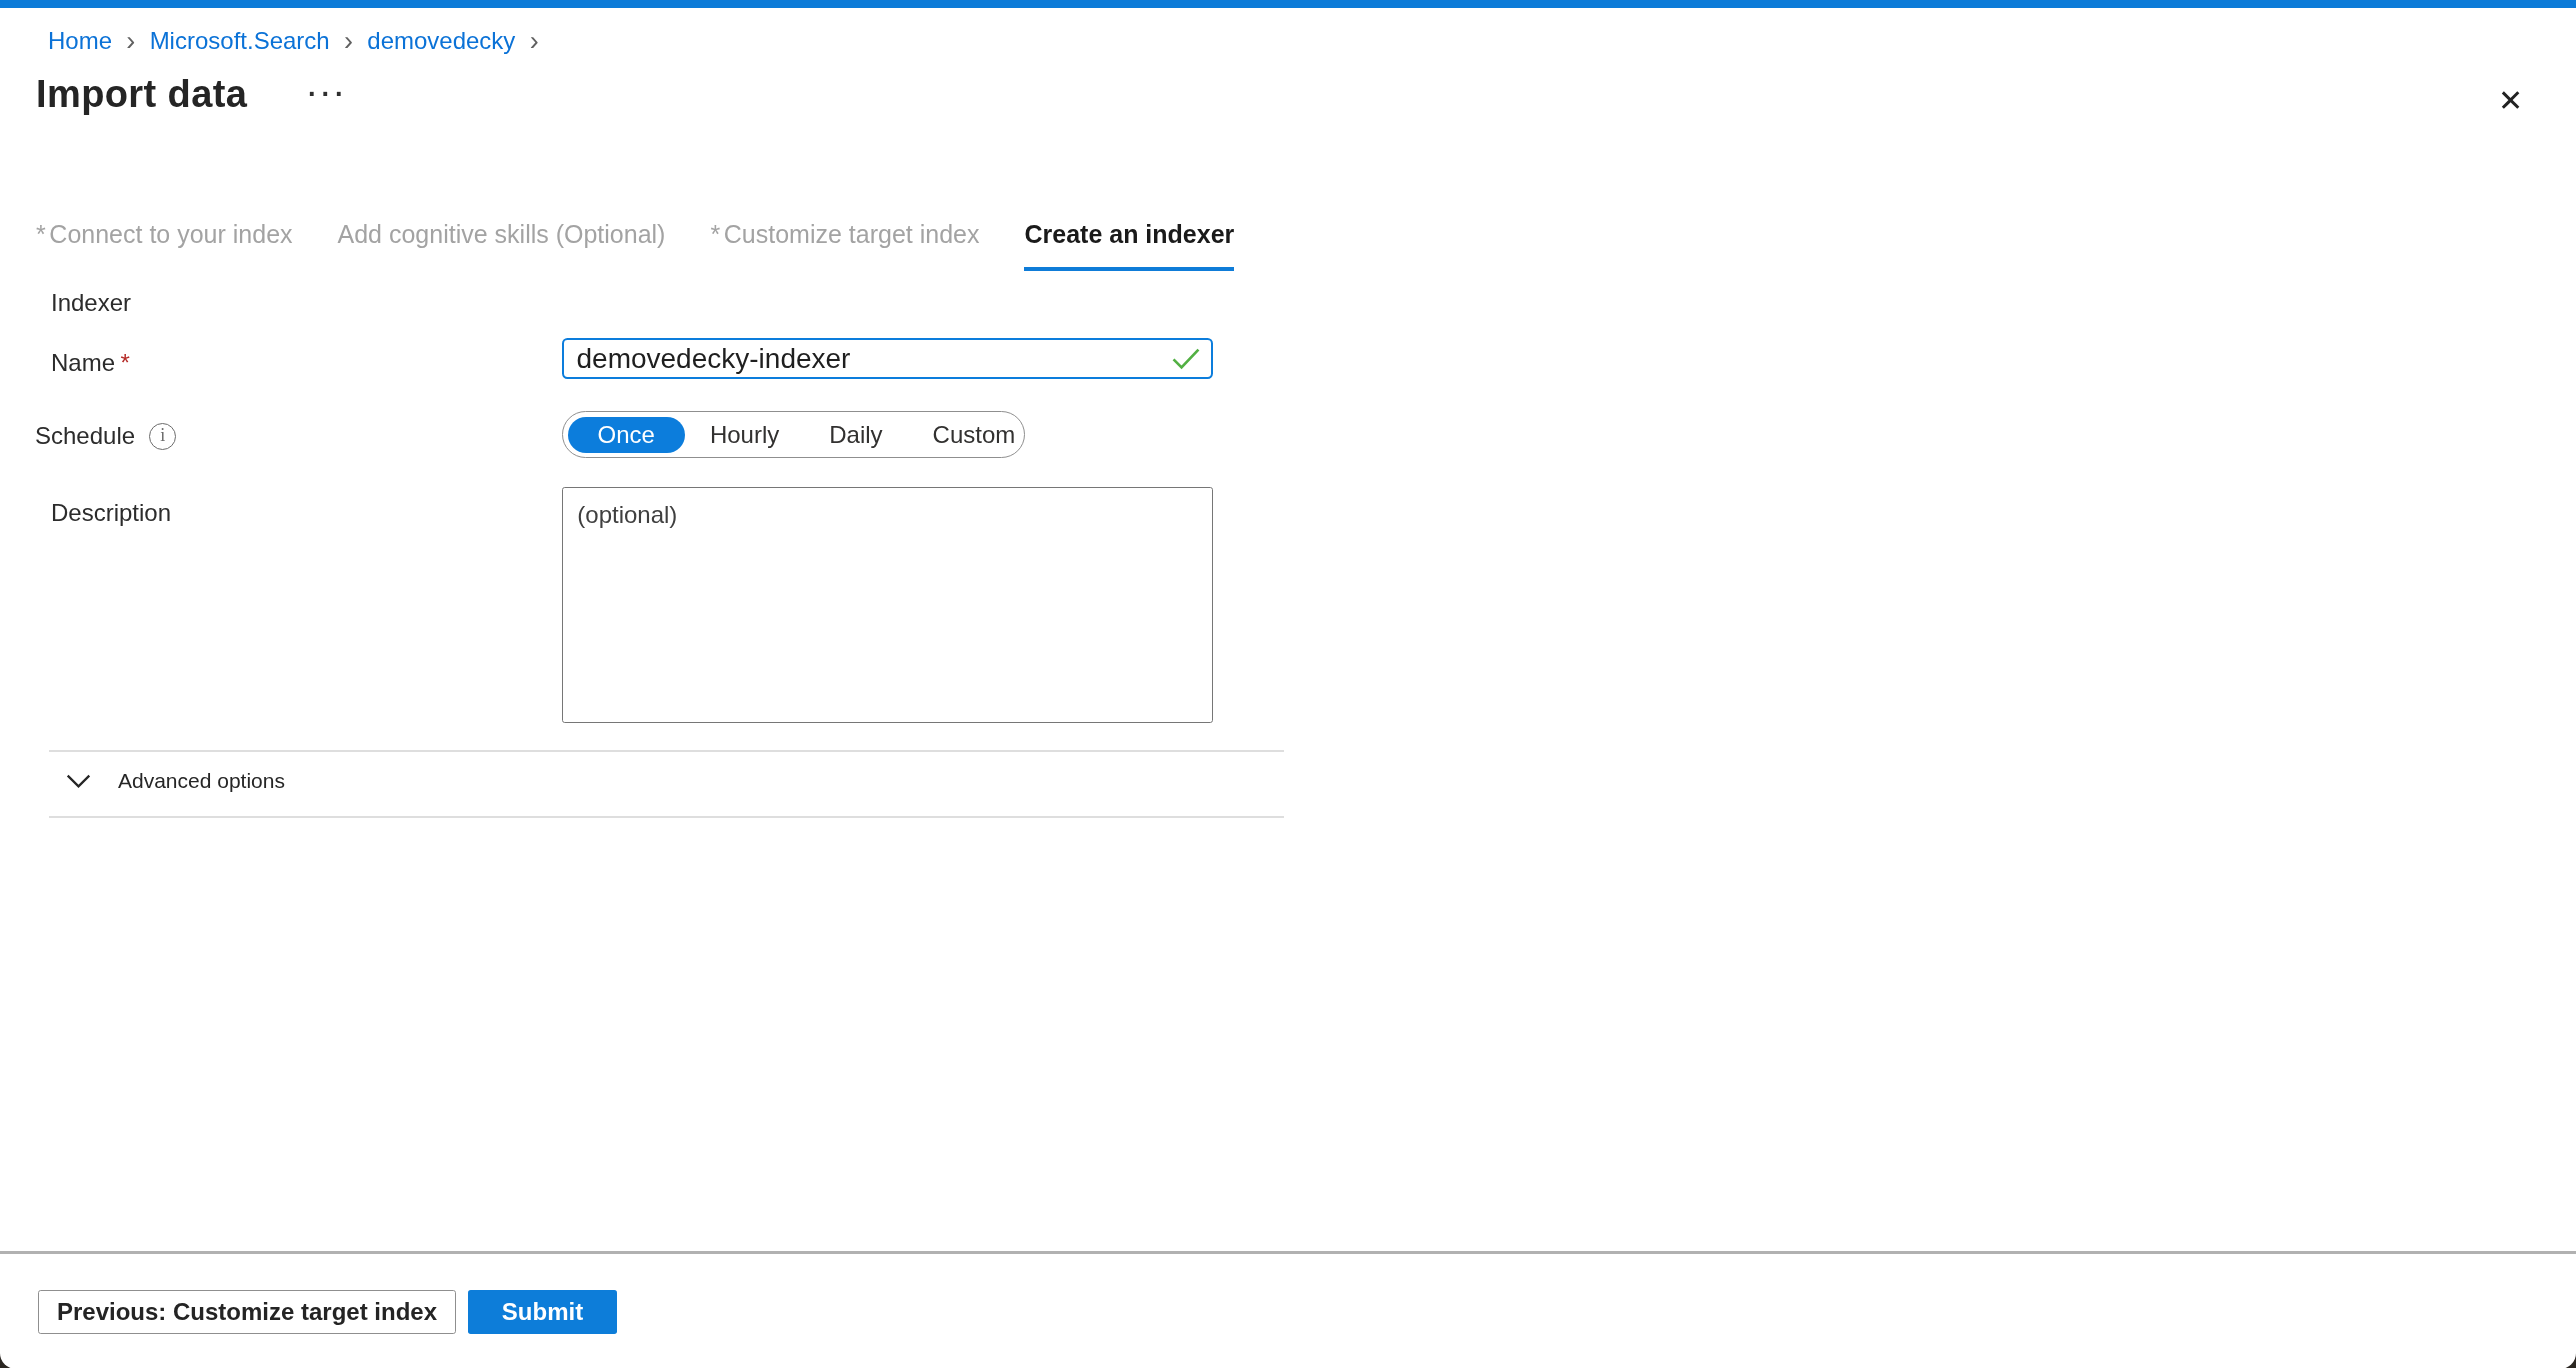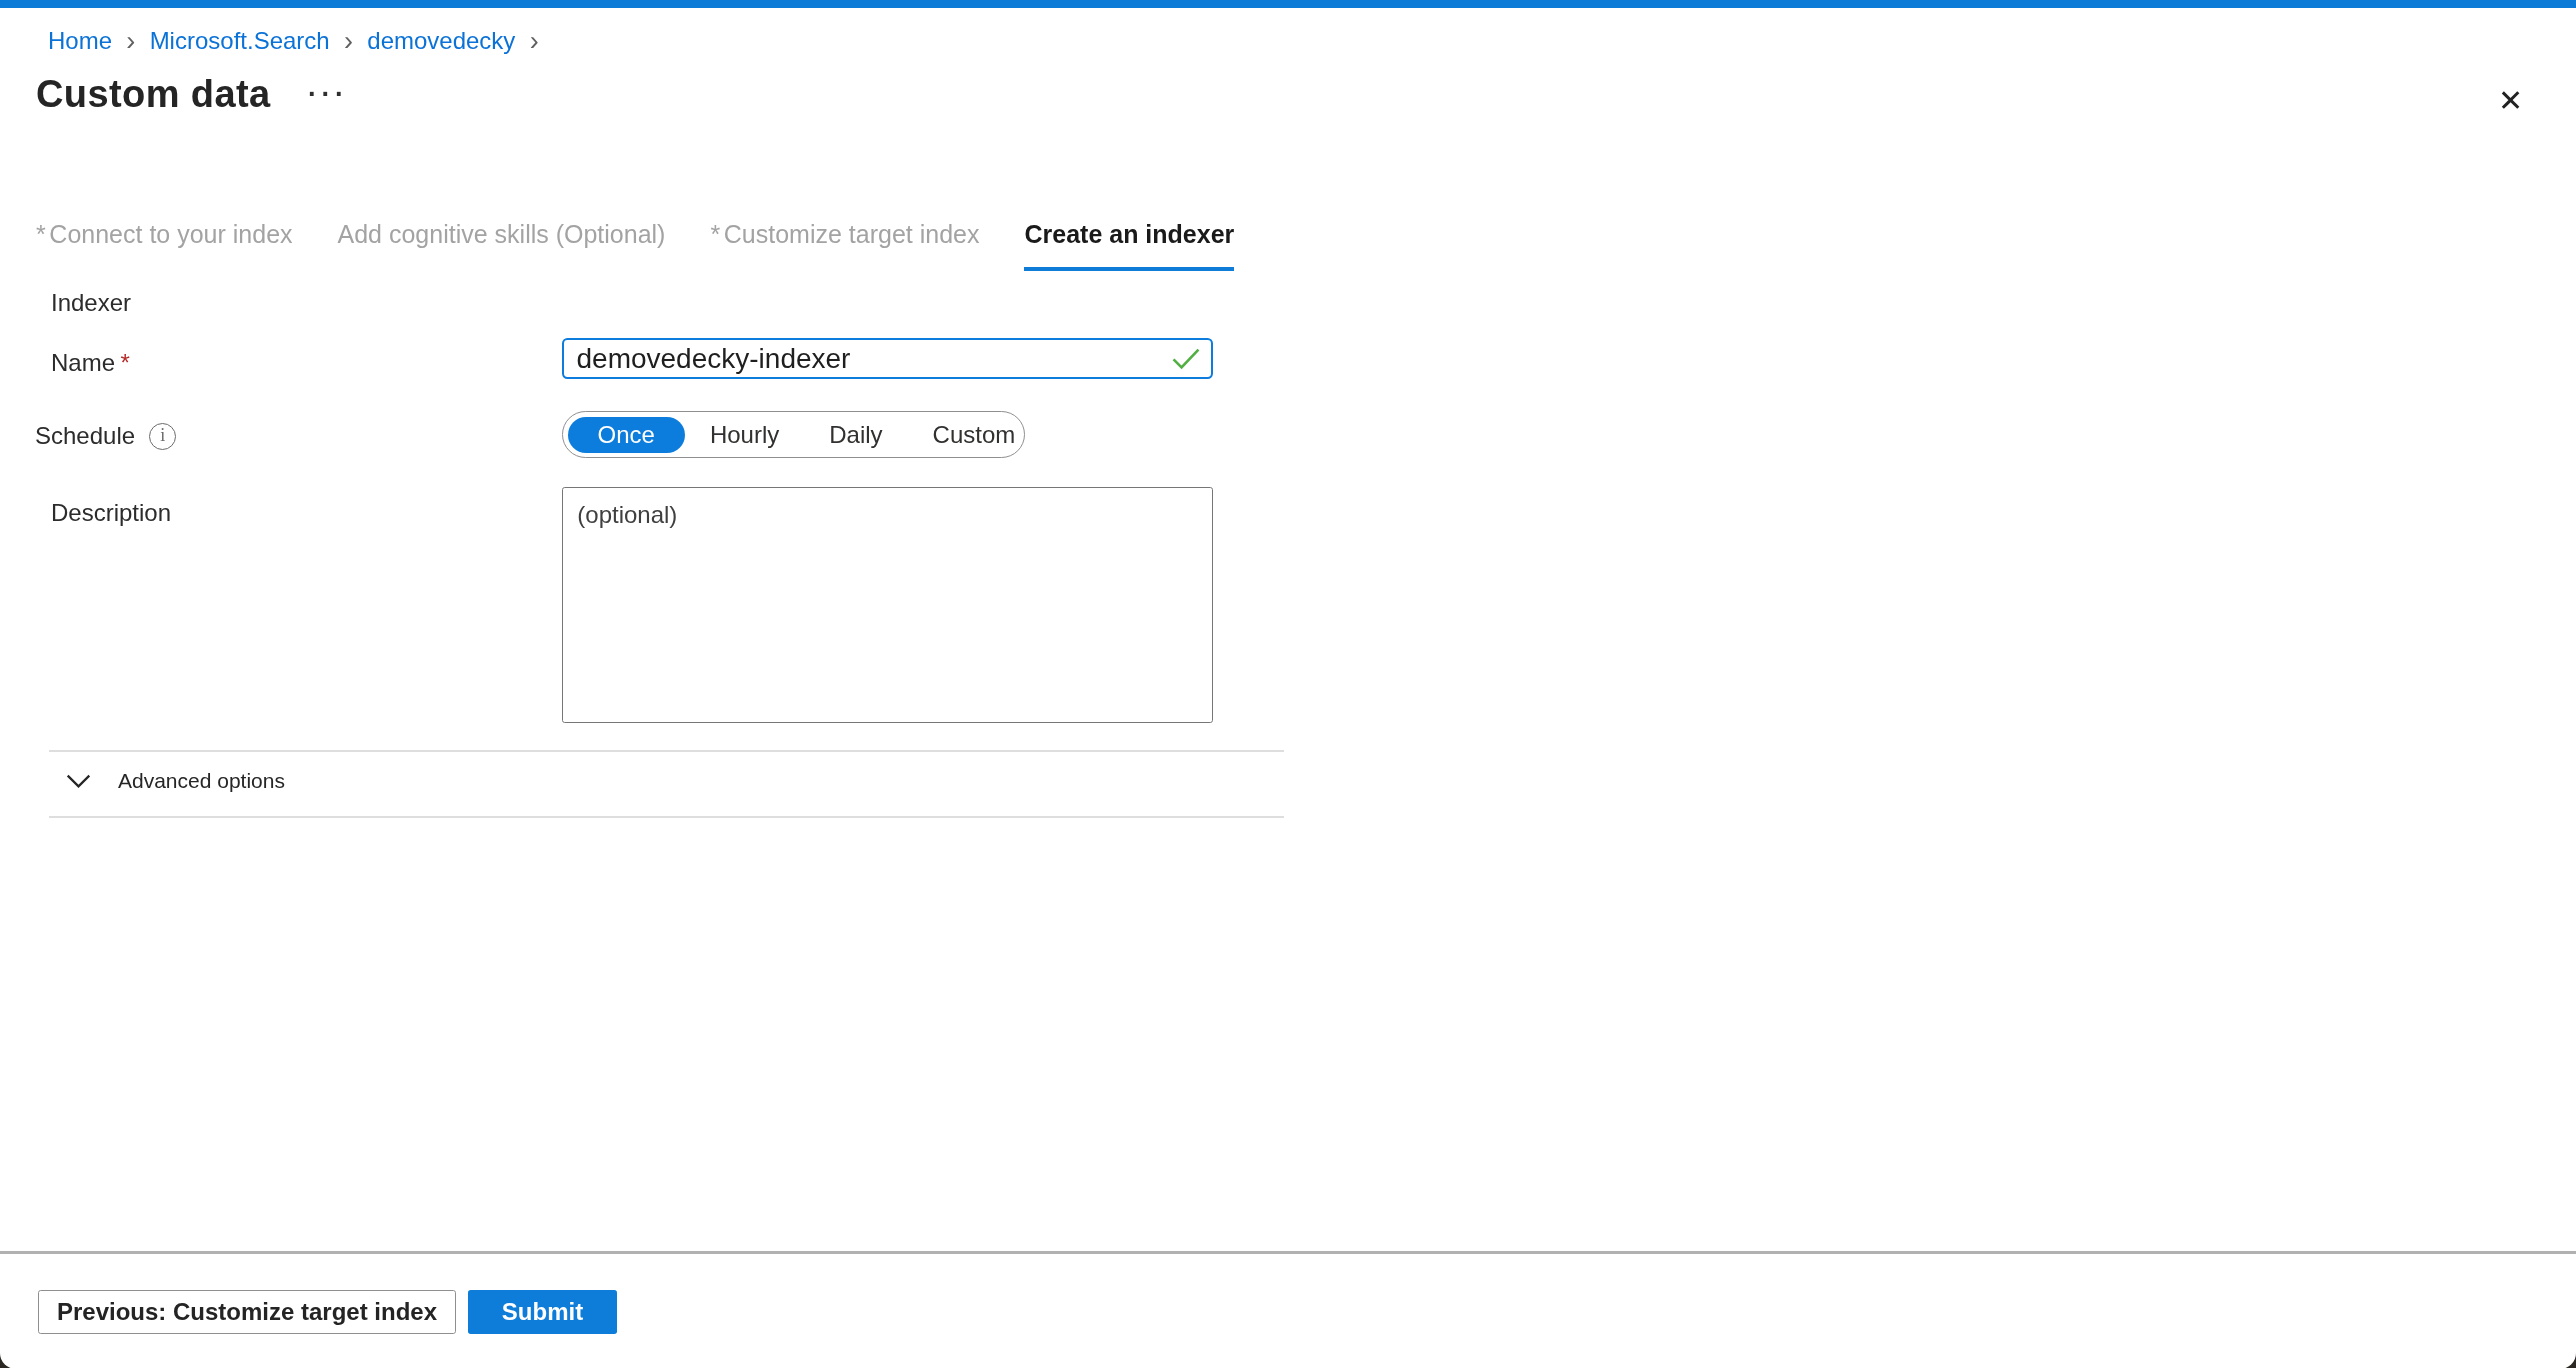--- a/index.html
+++ b/index.html
@@ -153,21 +153,21 @@
 
   <nav class="breadcrumb">
     <a class="crumb">Home</a>
     <span class="crumb-sep">›</span>
     <a class="crumb">Microsoft.Search</a>
     <span class="crumb-sep">›</span>
     <a class="crumb">demovedecky</a>
     <span class="crumb-sep">›</span>
   </nav>
 
-  <h1 class="page-title">Custom data</h1>
+  <h1 class="page-title">Import data</h1>
   <button class="more-btn">···</button>
   <button class="close-btn">✕</button>
 
   <div class="tabs">
     <div class="tab">
       <span class="star">*</span><span>Connect to your index</span>
     </div>
     <div class="tab">
       <span>Add cognitive skills (Optional)</span>
     </div>

